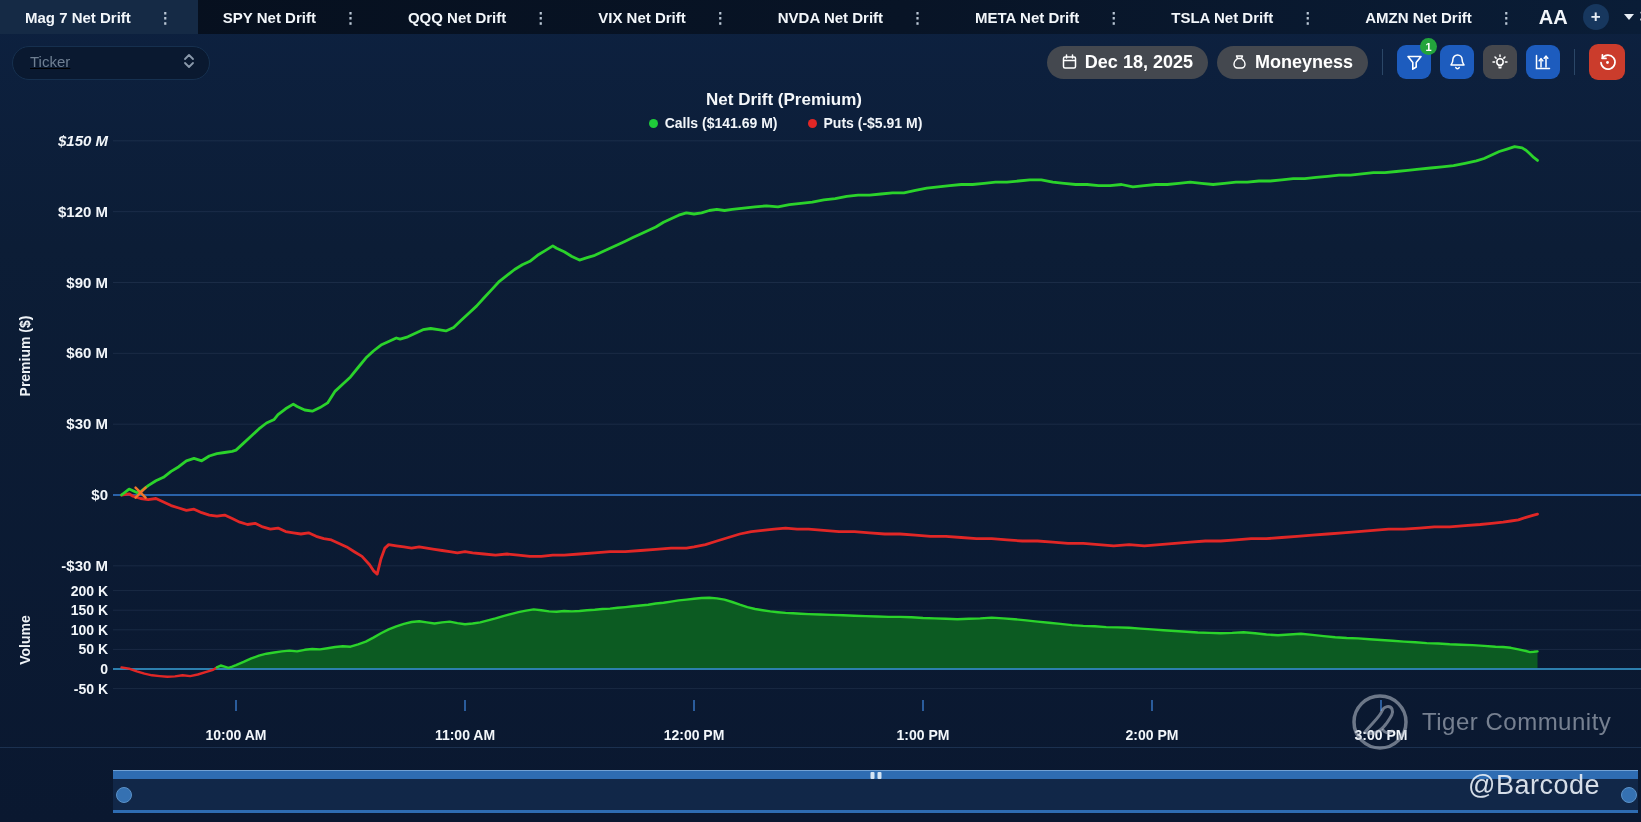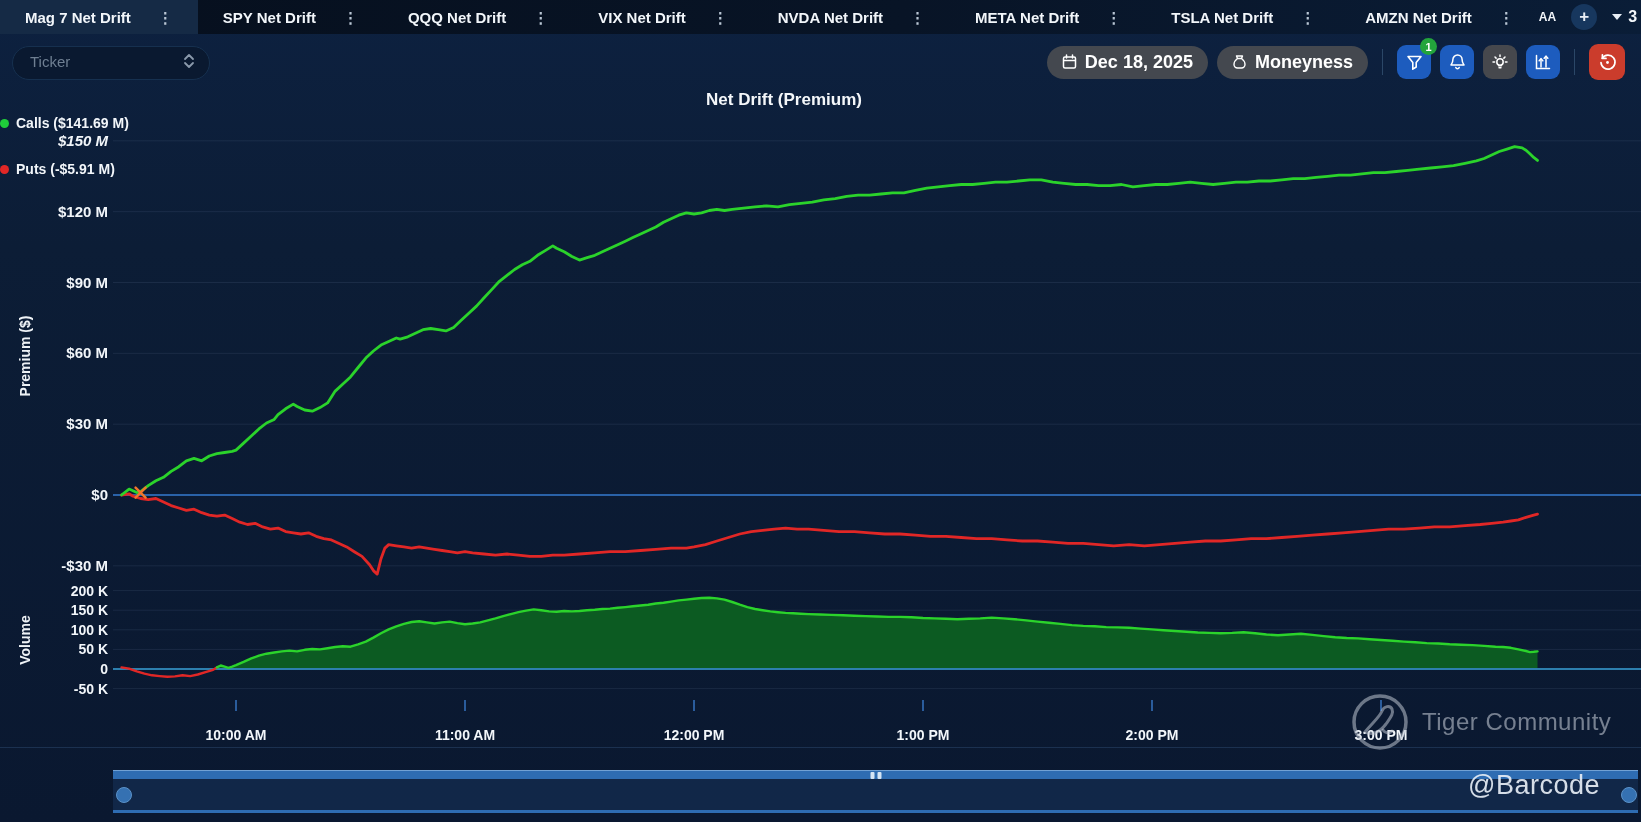--- a/index.html
+++ b/index.html
@@ -8,49 +8,49 @@
        background:linear-gradient(180deg,#0d2140 0%,#0c1d36 30%,#0a1830 100%);}
 
   
   .tabbar{position:absolute;top:0;left:0;width:100%;height:34px;display:flex;align-items:stretch;
           background:linear-gradient(90deg,#060f1d 0%,#081426 55%,#0a1d37 100%);}
   .tab{display:flex;align-items:center;gap:27px;padding:0 25px;cursor:pointer;}
   .tab.active{background:#152a45;}
   .tab-label{color:#f2f6fa;font-size:15px;font-weight:700;white-space:nowrap;}
   .tab-dots{color:#b9c6d4;font-size:15px;font-weight:700;line-height:1;}
   .tabbar-right{margin-left:auto;display:flex;align-items:center;gap:15px;padding-right:14px;}
-  .compact-tab{color:#f2f6fa;font-size:12px;font-weight:700;}
+  .compact-tab{color:#f2f6fa;font-size:20px;font-weight:700;}
   .add-tab{width:26px;height:26px;border-radius:50%;background:#17375e;color:#e8eef5;
            display:flex;align-items:center;justify-content:center;font-size:17px;font-weight:700;cursor:pointer;}
   .more-tabs{display:flex;align-items:center;gap:6px;color:#f2f6fa;font-weight:700;font-size:16px;cursor:pointer;}
   .caret-down{width:0;height:0;border-left:5px solid transparent;border-right:5px solid transparent;border-top:6px solid #e8eef5;}
 
   
   .toolbar{position:absolute;top:44px;left:0;right:0;height:36px;}
   .ticker-select{position:absolute;left:12px;top:2px;width:198px;height:34px;border-radius:17px;
                  background:#0a1930;border:1px solid #16304f;display:flex;align-items:center;
-                 padding:0 14px 4px 17px;cursor:pointer;}
+                 padding:0 14px 4px 17px;cursor:pointer;text-decoration:underline;}
   .ticker-placeholder{color:#6f7f92;font-size:15px;flex:1;}
   .toolbar-right{position:absolute;right:16px;top:0;height:36px;display:flex;align-items:center;gap:9px;}
   .pill{height:33px;border-radius:17px;background:#44484f;display:flex;align-items:center;gap:8px;
         padding:0 15px;color:#fff;font-size:18px;font-weight:700;cursor:pointer;white-space:nowrap;}
   .tool-divider{width:1px;height:26px;background:#2b4767;margin:0 5px;}
   .icon-btn{position:relative;width:34px;height:34px;border-radius:9px;display:flex;align-items:center;
             justify-content:center;cursor:pointer;}
   .icon-btn.blue{background:#1d5cbe;}
   .icon-btn.gray{background:#46484d;}
   .icon-btn.red{background:#cb3c2c;width:36px;height:36px;}
   .badge{position:absolute;top:-7px;right:-6px;min-width:17px;height:17px;border-radius:50%;background:#23a53c;
          color:#fff;font-size:11px;font-weight:700;display:flex;align-items:center;justify-content:center;}
 
   
   .chart-title{position:absolute;top:90px;left:0;width:1638px;padding-right:70px;text-align:center;
                color:#f4f7fa;font-size:17px;font-weight:700;}
   .legend{position:absolute;top:115px;left:0;width:1641px;padding-right:70px;display:flex;
-          justify-content:center;gap:30px;flex-direction:column;}
+          justify-content:center;gap:30px;}
   .legend-item{display:flex;align-items:center;gap:7px;color:#f2f6fa;font-size:14px;font-weight:700;}
   .dot{width:9px;height:9px;border-radius:50%;}
   .dot-green{background:#1fcd3a;}
   .dot-red{background:#e12726;}
 
   
   .axis-title{position:absolute;color:#eef2f6;font-size:14px;font-weight:700;white-space:nowrap;
               transform:translate(-50%,-50%) rotate(-90deg);}
   .p-ticks,.v-ticks{position:absolute;left:0;top:0;width:108px;height:822px;}
   .p-tick,.v-tick{position:absolute;width:100%;text-align:right;color:#f2f6fa;font-weight:700;}

